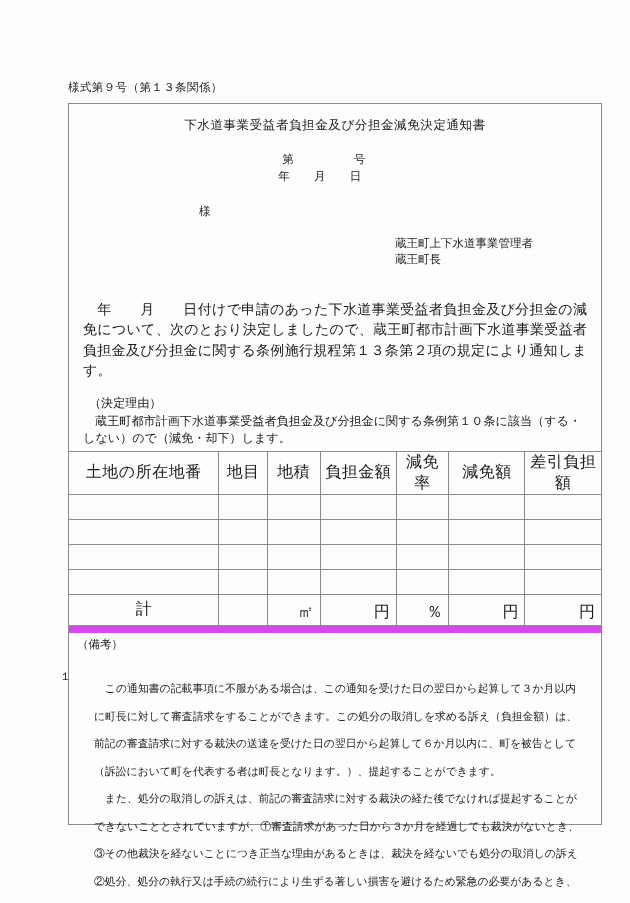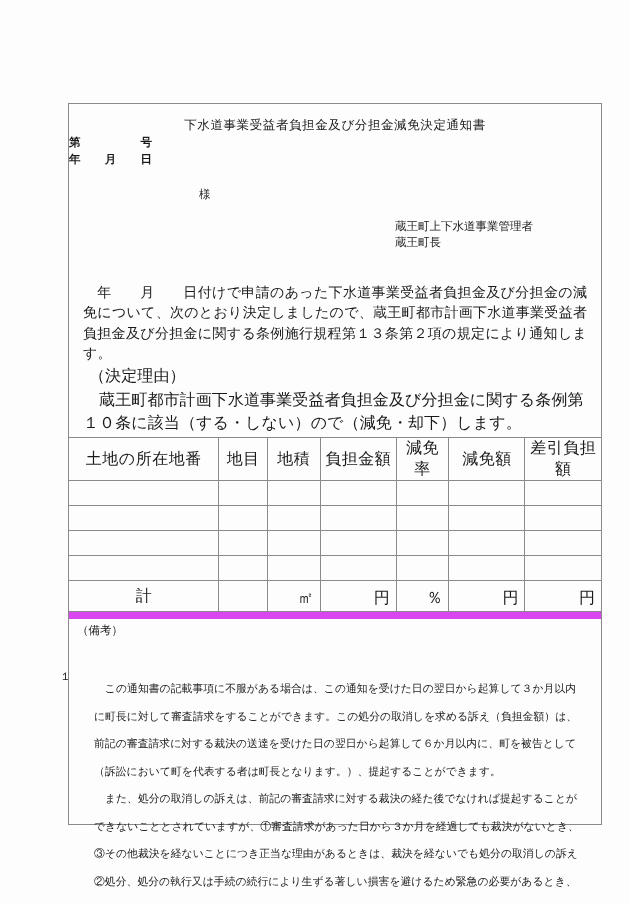--- a/index.html
+++ b/index.html
@@ -48,25 +48,24 @@
 
   .doc-title {
     text-align: center;
     font-size: 12.5px;
     letter-spacing: 0.6px;
     margin-top: 13px;
   }
 
   
   .numdate {
-    margin-top: 1px;
+    margin-top: 18px;
     padding-right: 22px;
     font-size: 11.5px;
-    text-align: left;
-    font-weight: bold;
+    text-align: center;
   }
   .numdate .line1 { letter-spacing: 0.4px; }
   .numdate .line2 { letter-spacing: 0.4px; margin-top: 2px; padding-right: 8px; }
 
   
   .addressee {
     margin-top: 20px;
     padding-left: 130px;
     font-size: 11.5px;
   }
@@ -83,22 +82,23 @@
   .body-para {
     margin-top: 32px;
     padding: 0 14px 0 14px;
     font-size: 14px;
     line-height: 1.46;
     text-align: justify;
     letter-spacing: 0.1px;
   }
 
   .reason-block {
+    margin-top: 14px;
     padding: 0 14px 0 14px;
-    font-size: 16px;
+    font-size: 12px;
     line-height: 1.46;
     letter-spacing: 0.1px;
   }
   .reason-title { padding-left: 6px; }
   .reason-text { }
 
   
   table.land-table {
     margin-top: 3px;
     width: 100%;
@@ -166,20 +166,21 @@
   .footer-notice .fn-body {
     padding-left: 22px;
   }
   .footer-notice p { margin: 12px; }
 </style>
 </head>
 <body>
 
 <div class="page">
 
+  <div class="form-no">様式第９号（第１３条関係）</div>
 
   <div class="frame">
 
     <div class="doc-title">下水道事業受益者負担金及び分担金減免決定通知書</div>
 
     <div class="numdate">
       <div class="line1">第　　　　　号</div>
       <div class="line2">年　　月　　日</div>
     </div>
 

